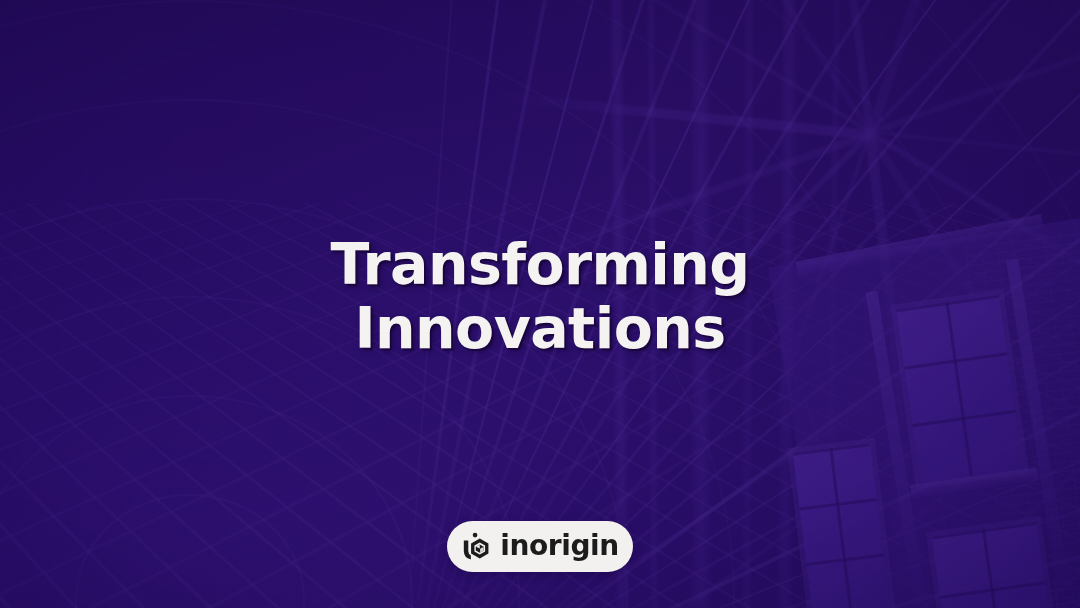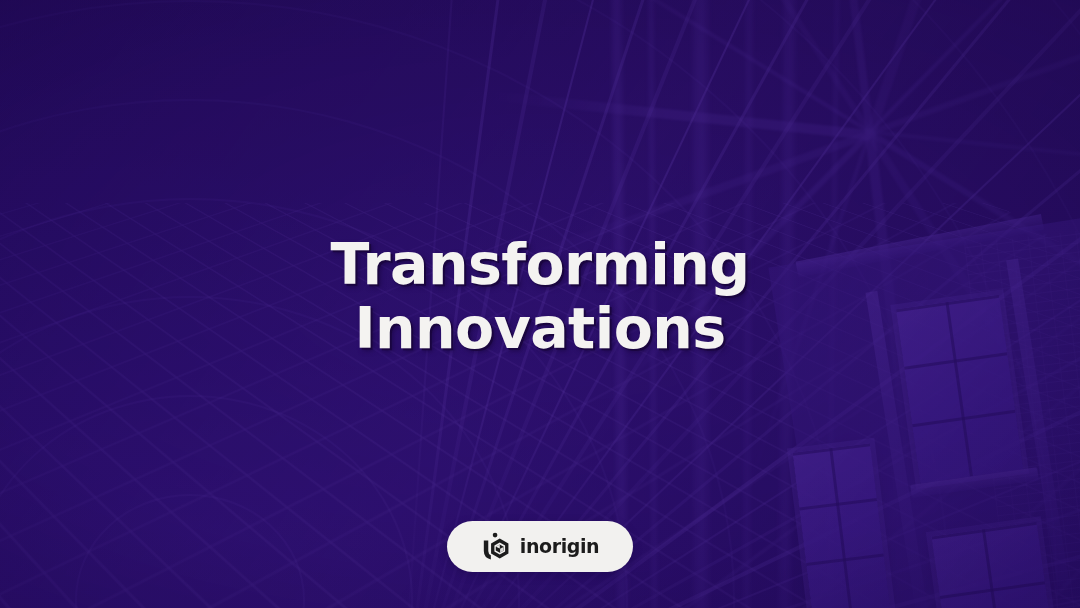--- a/index.html
+++ b/index.html
@@ -222,21 +222,21 @@
     background:#f2f1ef;
     border-radius:26px;
     display:flex; align-items:center; justify-content:center;
     gap:9px;
     box-shadow:0 3px 10px rgba(20,4,52,.30);
   }
   .logo-mark { width:30px; height:30px; display:block; flex:0 0 auto; }
   .logo-word {
     font-family:"DejaVu Sans", sans-serif;
     font-weight:700;
-    font-size:19px;
+    font-size:28px;
     letter-spacing:-0.4px;
     color:#1c1c1c;
     line-height:1;
     padding-bottom:1px;
   }
 </style>
 </head>
 <body>
 
 <div class="banner">

